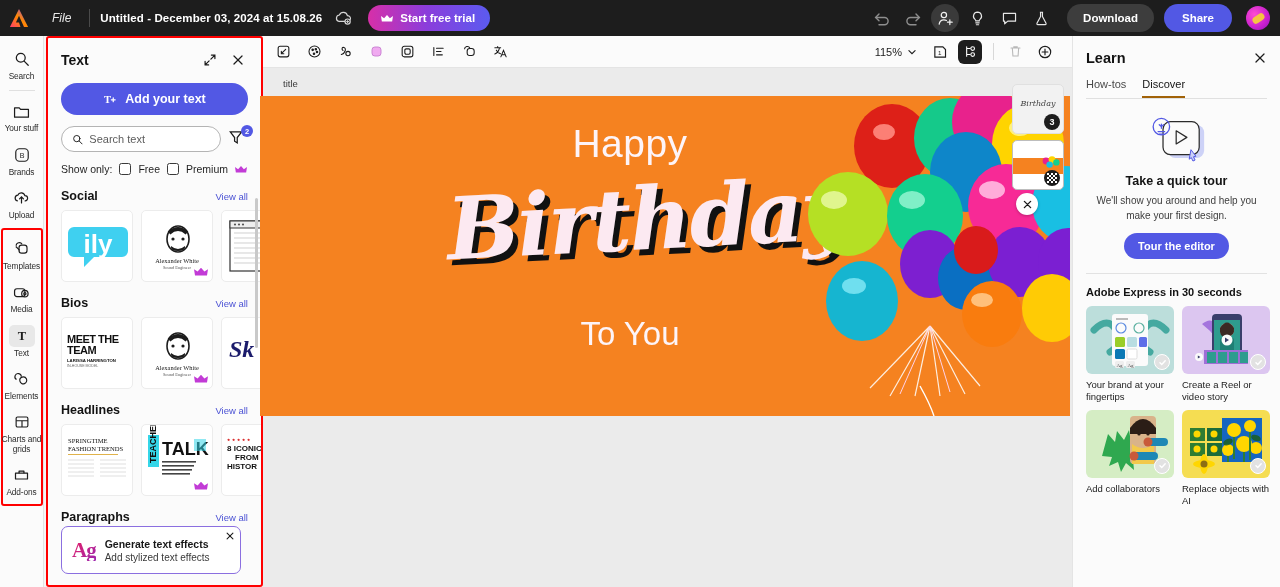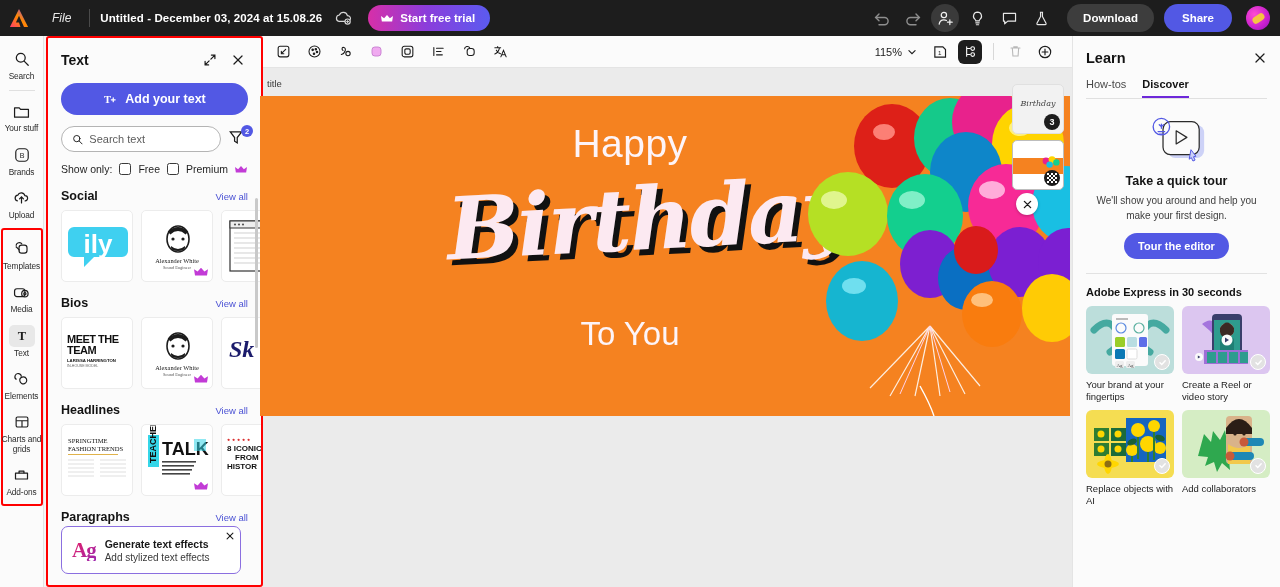--- a/index.html
+++ b/index.html
@@ -174,21 +174,21 @@
     display: flex; align-items: center; justify-content: center; color: #1c1c1c;
     border-radius: 5px; margin-right: 7px;
   }
   .ct-right { margin-left: auto; display: flex; align-items: center; gap: 4px; }
   .zoom-lvl { font-size: 11px; color: #1c1c1c; cursor: pointer; }
   .ct-btn.dark { background: #1d1d1d; color: #fff; border-radius: 6px; }
   .ct-sep { width: 1px; height: 17px; background: #d8d8d8; margin: 0 5px; }
 
   .page-title-bar {
     position: absolute; left: 0; top: 33px; width: 100%; height: 28px; background: #ebebeb;
-    display: flex; align-items: center; padding-left: 4px;
+    display: flex; align-items: center; padding-left: 20px;
   }
   .page-title-text { font-size: 9.5px; color: #3a3a3a; }
 
   .artboard {
     position: absolute; left: -3px; top: 60px; width: 810px; height: 320px;
     background: #f58220; overflow: hidden;
   }
   .happy {
     position: absolute; left: 0; top: 26px; width: 740px; text-align: center;
     font-size: 39px; color: #fdf4f8; font-weight: 400; letter-spacing: .5px;
@@ -234,21 +234,21 @@
   .learn {
     position: absolute; right: 0; top: 36px; width: 208px; height: 551px;
     background: #fbfbfb; border-left: 1px solid #e4e4e4; padding: 0 13px;
     overflow: hidden;
   }
   .learn-head { display: flex; align-items: center; padding-top: 14px; }
   .learn-title { font-size: 14.5px; font-weight: 700; color: #131313; }
   .learn-x { margin-left: auto; cursor: pointer; }
   .learn-tabs { display: flex; gap: 16px; margin-top: 12px; border-bottom: 1px solid #e0e0e0; }
   .ltab { font-size: 11px; color: #4a4a4a; padding-bottom: 6px; cursor: pointer; }
-  .ltab.active { color: #131313; font-weight: 700; border-bottom: 2px solid #6d28d9; }
+  .ltab.active { color: #131313; font-weight: 400; border-bottom: 2px solid #a16207; }
   .tour-ill { margin: 14px auto 0; width: 74px; height: 52px; display:block; }
   .tour-h { margin-top: 9px; text-align: center; font-size: 12.5px; font-weight: 700; color: #131313; }
   .tour-p { margin-top: 6px; text-align: center; font-size: 10px; color: #3d3d3d; line-height: 1.45; }
   .tour-btn {
     display: block; margin: 10px auto 8px; height: 26px; border-radius: 13px; border: none;
     background: #5258e4; color: #fff; font-size: 11px; font-weight: 700; padding: 0 14px;
     cursor: pointer; font-family: inherit;
   }
   .learn-div { height: 1px; background: #e2e2e2; margin: 14px 0 0; }
   .learn-sect { margin-top: 12px; font-size: 11px; font-weight: 700; color: #131313; }
@@ -873,20 +873,43 @@
           <div class="card-check">
             <svg width="9" height="9" viewBox="0 0 10 10" fill="none" stroke="#ffffff" stroke-width="1.6" stroke-linecap="round">
                 <path d="M2.2 5.2 4.2 7.2 8 3"></path>
               </svg>
           </div>
         </div>
         <div class="card-lbl">Create a Reel or video story</div>
       </div>
 
       <div class="card">
+        <div class="card-thumb" style="background:#d5edc4">
+          <svg width="88" height="68" viewBox="0 0 88 68">
+            <path d="M22 24l7 8 2-11 7 9 5-10 2 12 9-5-4 10 11 2-10 5 7 8-11-2 1 10-8-7-5 9-3-10-9 4 3-9-10-1Z" fill="#2fa84f"></path>
+            <rect x="44" y="6" width="26" height="48" rx="4" fill="#d9b38a"></rect>
+            <path d="M44 18q13-18 26 0v6H44Z" fill="#2b1d16"></path>
+            <path d="M46 34q11 8 22 0v20H46Z" fill="#f2c94c"></path>
+            <circle cx="53" cy="24" r="1.6" fill="#2b1d16"></circle>
+              <circle cx="62" cy="24" r="1.6" fill="#2b1d16"></circle>
+            <rect x="60" y="28" width="22" height="8" rx="4" fill="#1e88b5"></rect>
+              <circle cx="62" cy="32" r="4.5" fill="#c85a3a"></circle>
+            <rect x="46" y="42" width="26" height="8" rx="4" fill="#1e88b5"></rect>
+              <circle cx="48" cy="46" r="4.5" fill="#c85a3a"></circle>
+          </svg>
+          <div class="card-check">
+            <svg width="9" height="9" viewBox="0 0 10 10" fill="none" stroke="#ffffff" stroke-width="1.6" stroke-linecap="round">
+                <path d="M2.2 5.2 4.2 7.2 8 3"></path>
+              </svg>
+          </div>
+        </div>
+        <div class="card-lbl">Add collaborators</div>
+      </div>
+
+      <div class="card">
         <div class="card-thumb" style="background:#f5dd52">
           <svg width="88" height="68" viewBox="0 0 88 68">
             <rect x="40" y="8" width="40" height="44" fill="#1565c0"></rect>
             <g fill="#ffd600">
                 <circle cx="52" cy="20" r="7"></circle>
                 <circle cx="68" cy="16" r="6"></circle>
                 <circle cx="62" cy="34" r="8"></circle>
                 <circle cx="46" cy="40" r="6"></circle>
                 <circle cx="74" cy="38" r="6"></circle>
               </g>
@@ -912,38 +935,15 @@
             <circle cx="22" cy="54" r="3.5" fill="#8d6e14"></circle>
           </svg>
           <div class="card-check">
             <svg width="9" height="9" viewBox="0 0 10 10" fill="none" stroke="#ffffff" stroke-width="1.6" stroke-linecap="round">
                 <path d="M2.2 5.2 4.2 7.2 8 3"></path>
               </svg>
           </div>
         </div>
         <div class="card-lbl">Replace objects with AI</div>
       </div>
-
-      <div class="card">
-        <div class="card-thumb" style="background:#d5edc4">
-          <svg width="88" height="68" viewBox="0 0 88 68">
-            <path d="M22 24l7 8 2-11 7 9 5-10 2 12 9-5-4 10 11 2-10 5 7 8-11-2 1 10-8-7-5 9-3-10-9 4 3-9-10-1Z" fill="#2fa84f"></path>
-            <rect x="44" y="6" width="26" height="48" rx="4" fill="#d9b38a"></rect>
-            <path d="M44 18q13-18 26 0v6H44Z" fill="#2b1d16"></path>
-            <path d="M46 34q11 8 22 0v20H46Z" fill="#f2c94c"></path>
-            <circle cx="53" cy="24" r="1.6" fill="#2b1d16"></circle>
-              <circle cx="62" cy="24" r="1.6" fill="#2b1d16"></circle>
-            <rect x="60" y="28" width="22" height="8" rx="4" fill="#1e88b5"></rect>
-              <circle cx="62" cy="32" r="4.5" fill="#c85a3a"></circle>
-            <rect x="46" y="42" width="26" height="8" rx="4" fill="#1e88b5"></rect>
-              <circle cx="48" cy="46" r="4.5" fill="#c85a3a"></circle>
-          </svg>
-          <div class="card-check">
-            <svg width="9" height="9" viewBox="0 0 10 10" fill="none" stroke="#ffffff" stroke-width="1.6" stroke-linecap="round">
-                <path d="M2.2 5.2 4.2 7.2 8 3"></path>
-              </svg>
-          </div>
-        </div>
-        <div class="card-lbl">Add collaborators</div>
-      </div>
     </div>
   </div>
 </div>
 
 </body></html>

